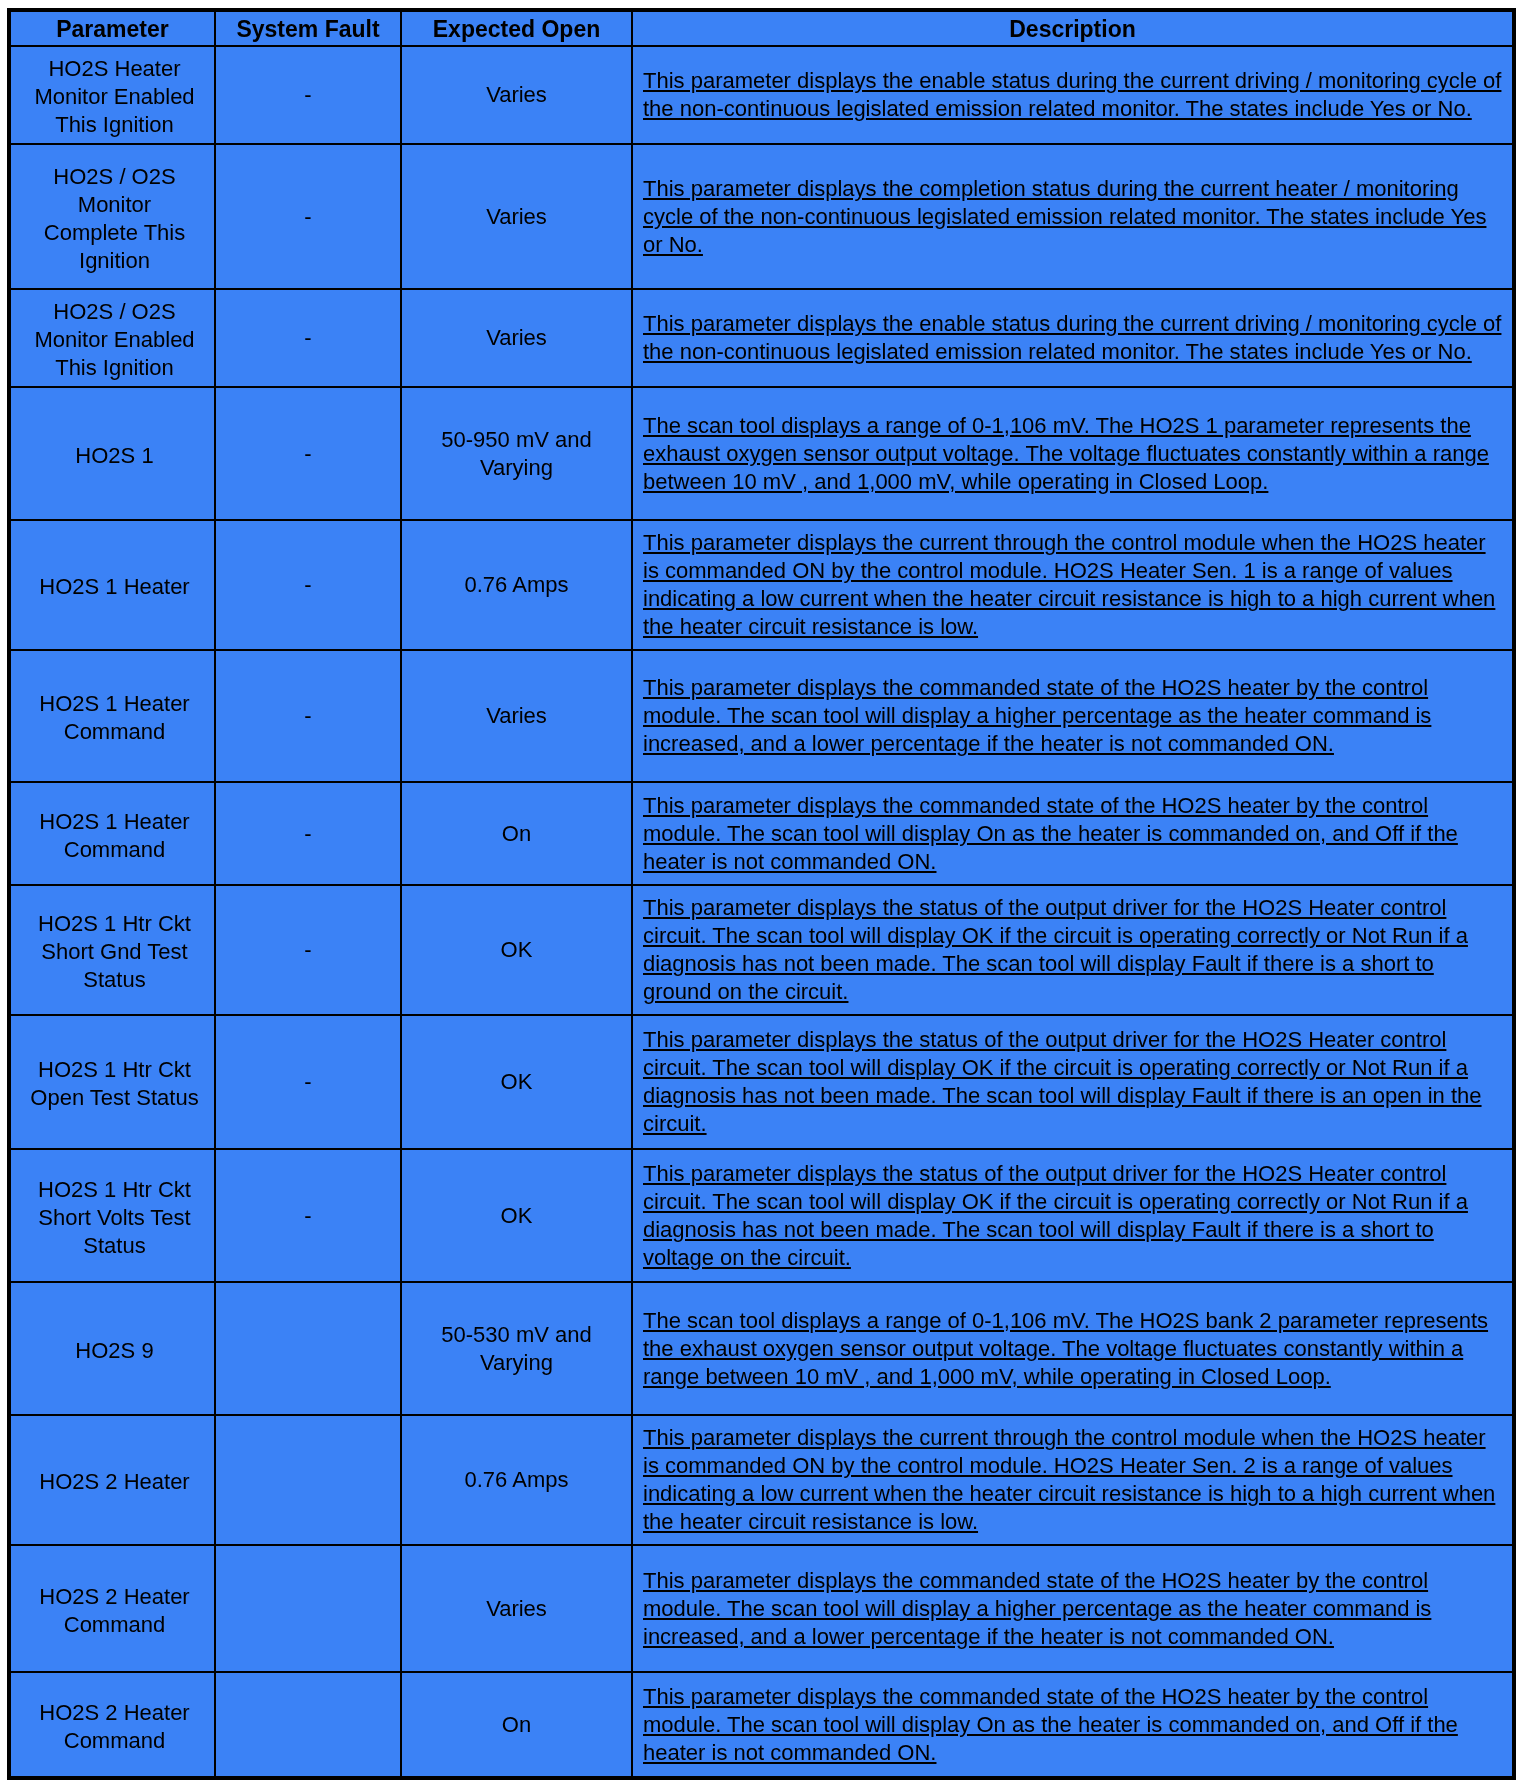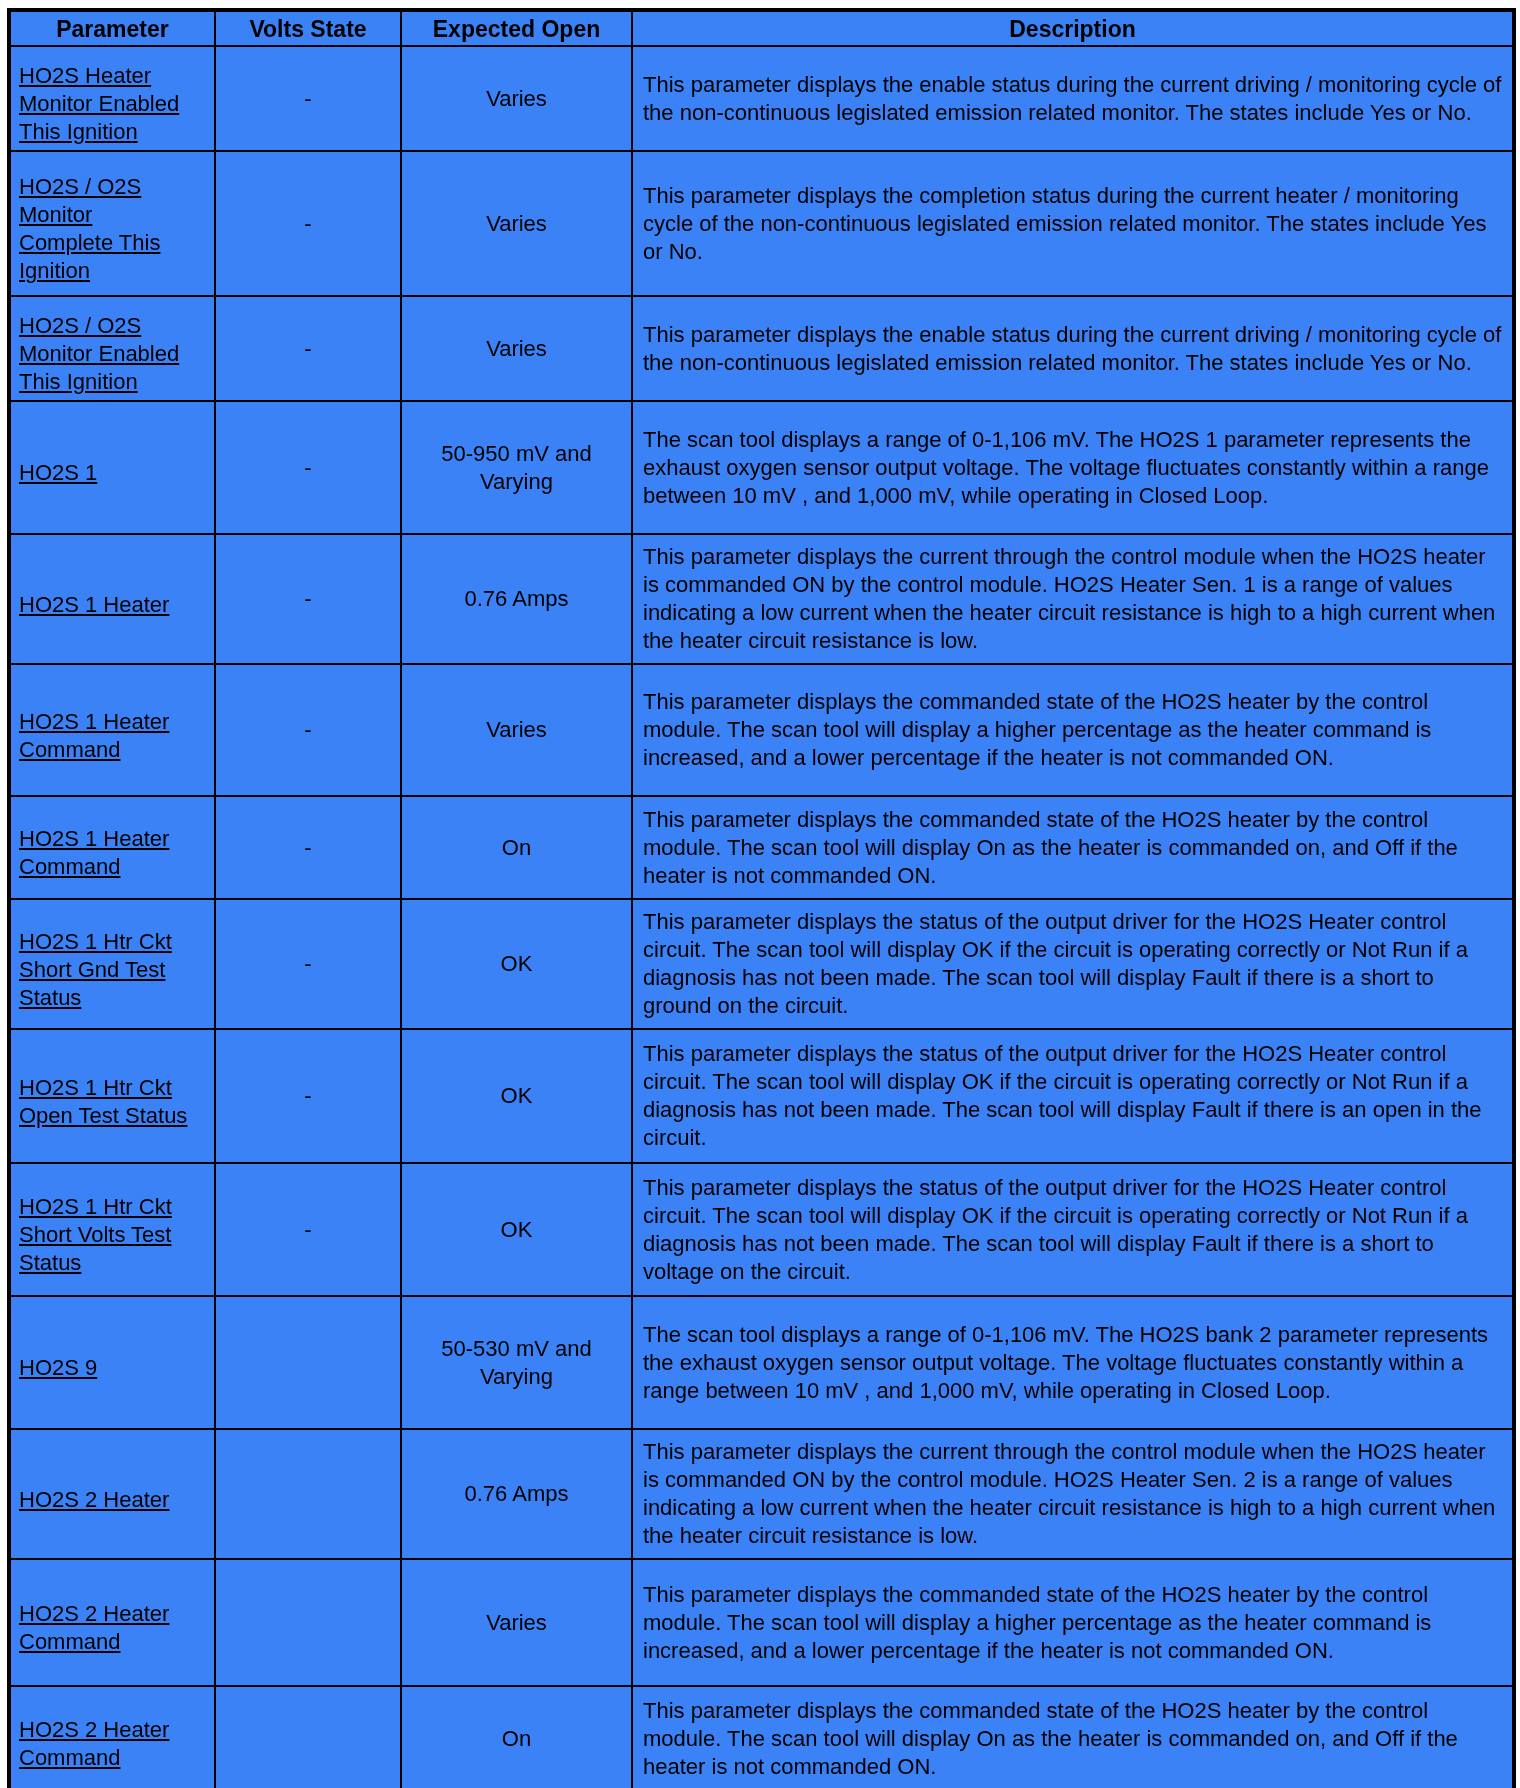--- a/index.html
+++ b/index.html
@@ -35,54 +35,54 @@
   }
   table.param-table th {
     font-size: 23px;
     font-weight: bold;
     text-align: center;
     height: 36px;
     line-height: 24px;
     padding: 2px 4px;
   }
   td.cell-parameter {
-    text-align: left;
-    padding: 15px 4px 4px 8px;
+    text-align: center;
+    padding: 8px 4px 4px 8px;
     white-space: pre-line;
-    text-decoration: underline;
   }
   td.cell-state {
     text-align: center;
     padding: 4px;
   }
   td.cell-expected {
     text-align: center;
     padding: 20px 6px;
     white-space: pre-line;
   }
   td.cell-description {
     text-align: left;
     padding: 5px 8px 5px 10px;
+    text-decoration: underline;
   }
 </style>
 </head>
 <body>
 
 <div class="page">
   <table class="param-table">
     <colgroup>
       <col style="width:206px">
       <col style="width:186px">
       <col style="width:231px">
       <col style="width:882px">
     </colgroup>
     <thead>
       <tr>
         <th>Parameter</th>
-        <th>Volts State</th>
+        <th>System Fault</th>
         <th>Expected Open</th>
         <th>Description</th>
       </tr>
     </thead>
     <tbody id="table-body">
         <tr style="height: 96px;">
           <td class="cell-parameter">HO2S Heater
 Monitor Enabled
 This Ignition</td>
           <td class="cell-state">-</td>

